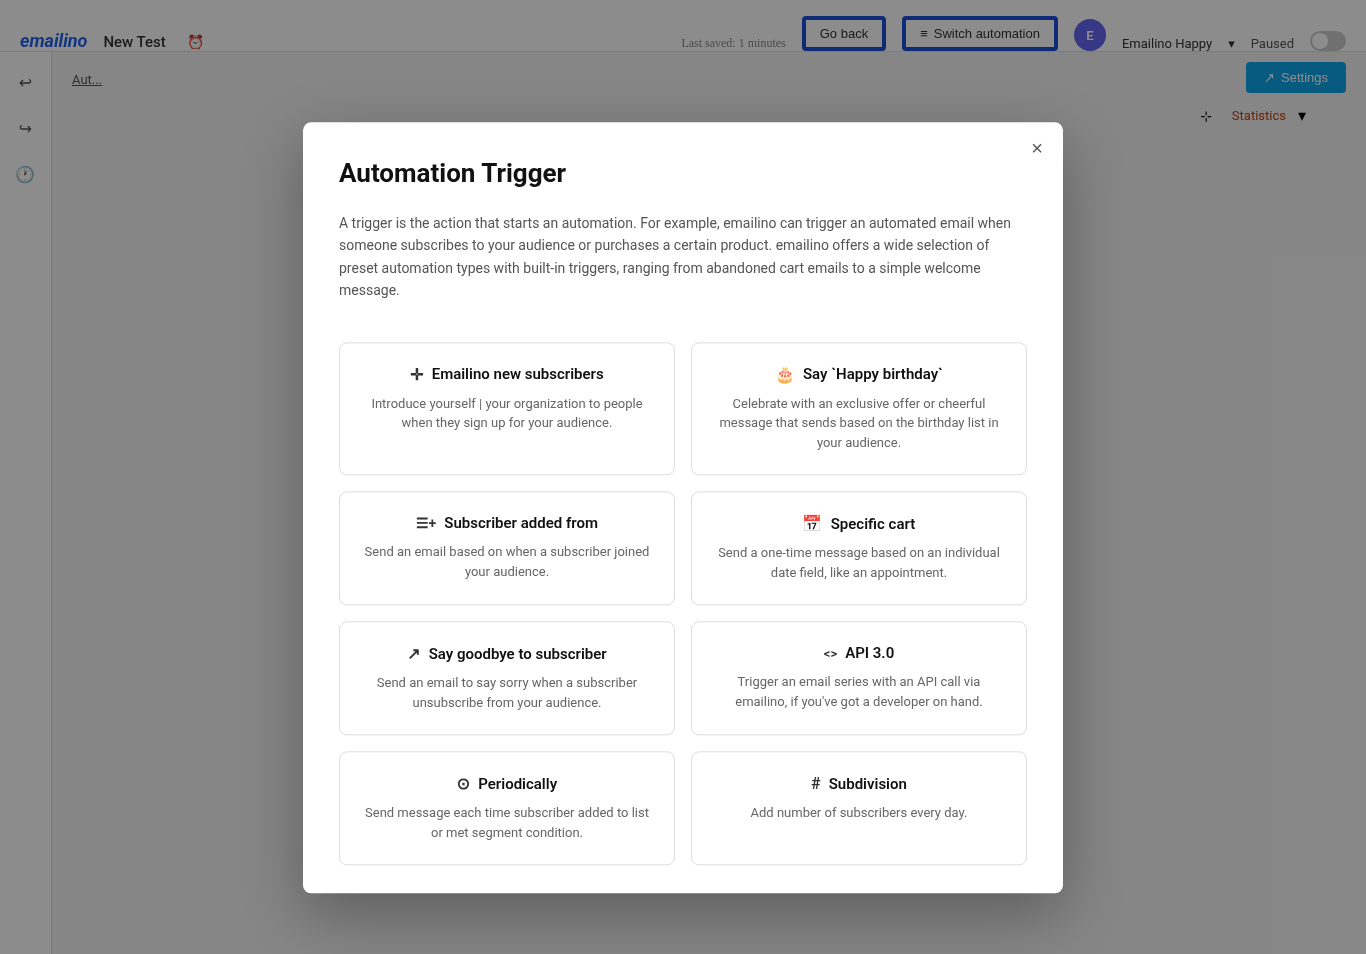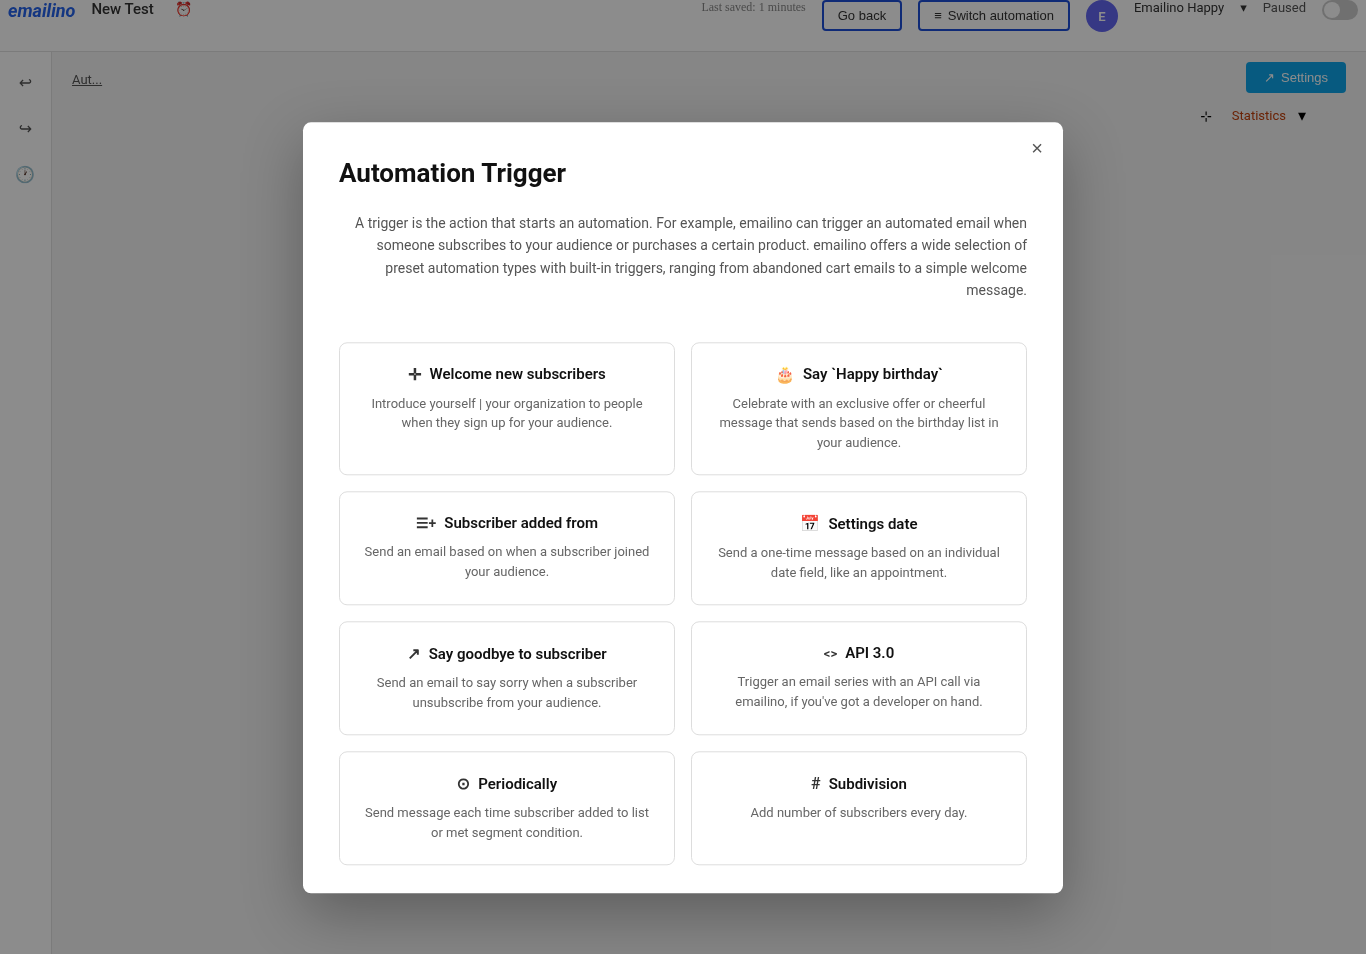--- a/index.html
+++ b/index.html
@@ -20,22 +20,22 @@
       position: absolute;
       top: 0; left: 0;
     }
 
     
     .top-nav {
       height: 52px;
       background: #fff;
       border-bottom: 1px solid #e0e0e0;
       display: flex;
-      align-items: flex-start;
-      padding: 0 8px;
+      align-items: flex-end;
+      padding: 0 20px;
       gap: 16px;
       position: relative;
       z-index: 1;
     }
     .nav-logo {
       font-size: 18px;
       font-weight: 700;
       color: #2563eb;
       font-style: italic;
     }
@@ -54,21 +54,21 @@
       font-family: Liberation Serif, serif;
     }
     .nav-btn {
       display: flex;
       align-items: center;
       gap: 6px;
       padding: 6px 14px;
       border-radius: 4px;
       font-size: 13px;
       cursor: pointer;
-      border: 2px solid #1d4ed8;
+      border: 4px solid #1d4ed8;
       background: #fff;
       color: #333;
     }
     .nav-avatar {
       width: 32px;
       height: 32px;
       border-radius: 50%;
       background: #6366f1;
       display: flex;
       align-items: center;
@@ -210,21 +210,20 @@
       font-weight: 700;
       color: #111;
       margin-bottom: 24px;
     }
 
     .modal-description {
       font-size: 14px;
       color: #555;
       line-height: 1.6;
       margin-bottom: 40px;
-      text-align: right;
     }
 
     .trigger-grid {
       display: grid;
       grid-template-columns: 1fr 1fr;
       gap: 16px;
     }
 
     .trigger-card {
       border: 1px solid #ddd;
@@ -311,21 +310,21 @@
 <div class="modal">
   <button class="modal-close">×</button>
   <h1 class="modal-title">Automation Trigger</h1>
   <p class="modal-description">A trigger is the action that starts an automation. For example, emailino can trigger an automated email when someone subscribes to your audience or purchases a certain product. emailino offers a wide selection of preset automation types with built-in triggers, ranging from abandoned cart emails to a simple welcome message.</p>
 
   <div class="trigger-grid">
 
     <div class="trigger-card">
       <div class="trigger-card-title">
         <span class="trigger-icon">✛</span>
-        <span>Welcome new subscribers</span>
+        <span>Emailino new subscribers</span>
       </div>
       <div class="trigger-card-desc">Introduce yourself | your organization to people when they sign up for your audience.</div>
     </div>
 
     <div class="trigger-card">
       <div class="trigger-card-title">
         <span class="trigger-icon">🎂</span>
         <span>Say `Happy birthday`</span>
       </div>
       <div class="trigger-card-desc">Celebrate with an exclusive offer or cheerful message that sends based on the birthday list in your audience.</div>
@@ -335,21 +334,21 @@
       <div class="trigger-card-title">
         <span class="trigger-icon" style="font-size:14px;">☰+</span>
         <span>Subscriber added from</span>
       </div>
       <div class="trigger-card-desc">Send an email based on when a subscriber joined your audience.</div>
     </div>
 
     <div class="trigger-card">
       <div class="trigger-card-title">
         <span class="trigger-icon">📅</span>
-        <span>Settings date</span>
+        <span>Specific cart</span>
       </div>
       <div class="trigger-card-desc">Send a one-time message based on an individual date field, like an appointment.</div>
     </div>
 
     <div class="trigger-card">
       <div class="trigger-card-title">
         <span class="trigger-icon">↗</span>
         <span>Say goodbye to subscriber</span>
       </div>
       <div class="trigger-card-desc">Send an email to say sorry when a subscriber unsubscribe from your audience.</div>

